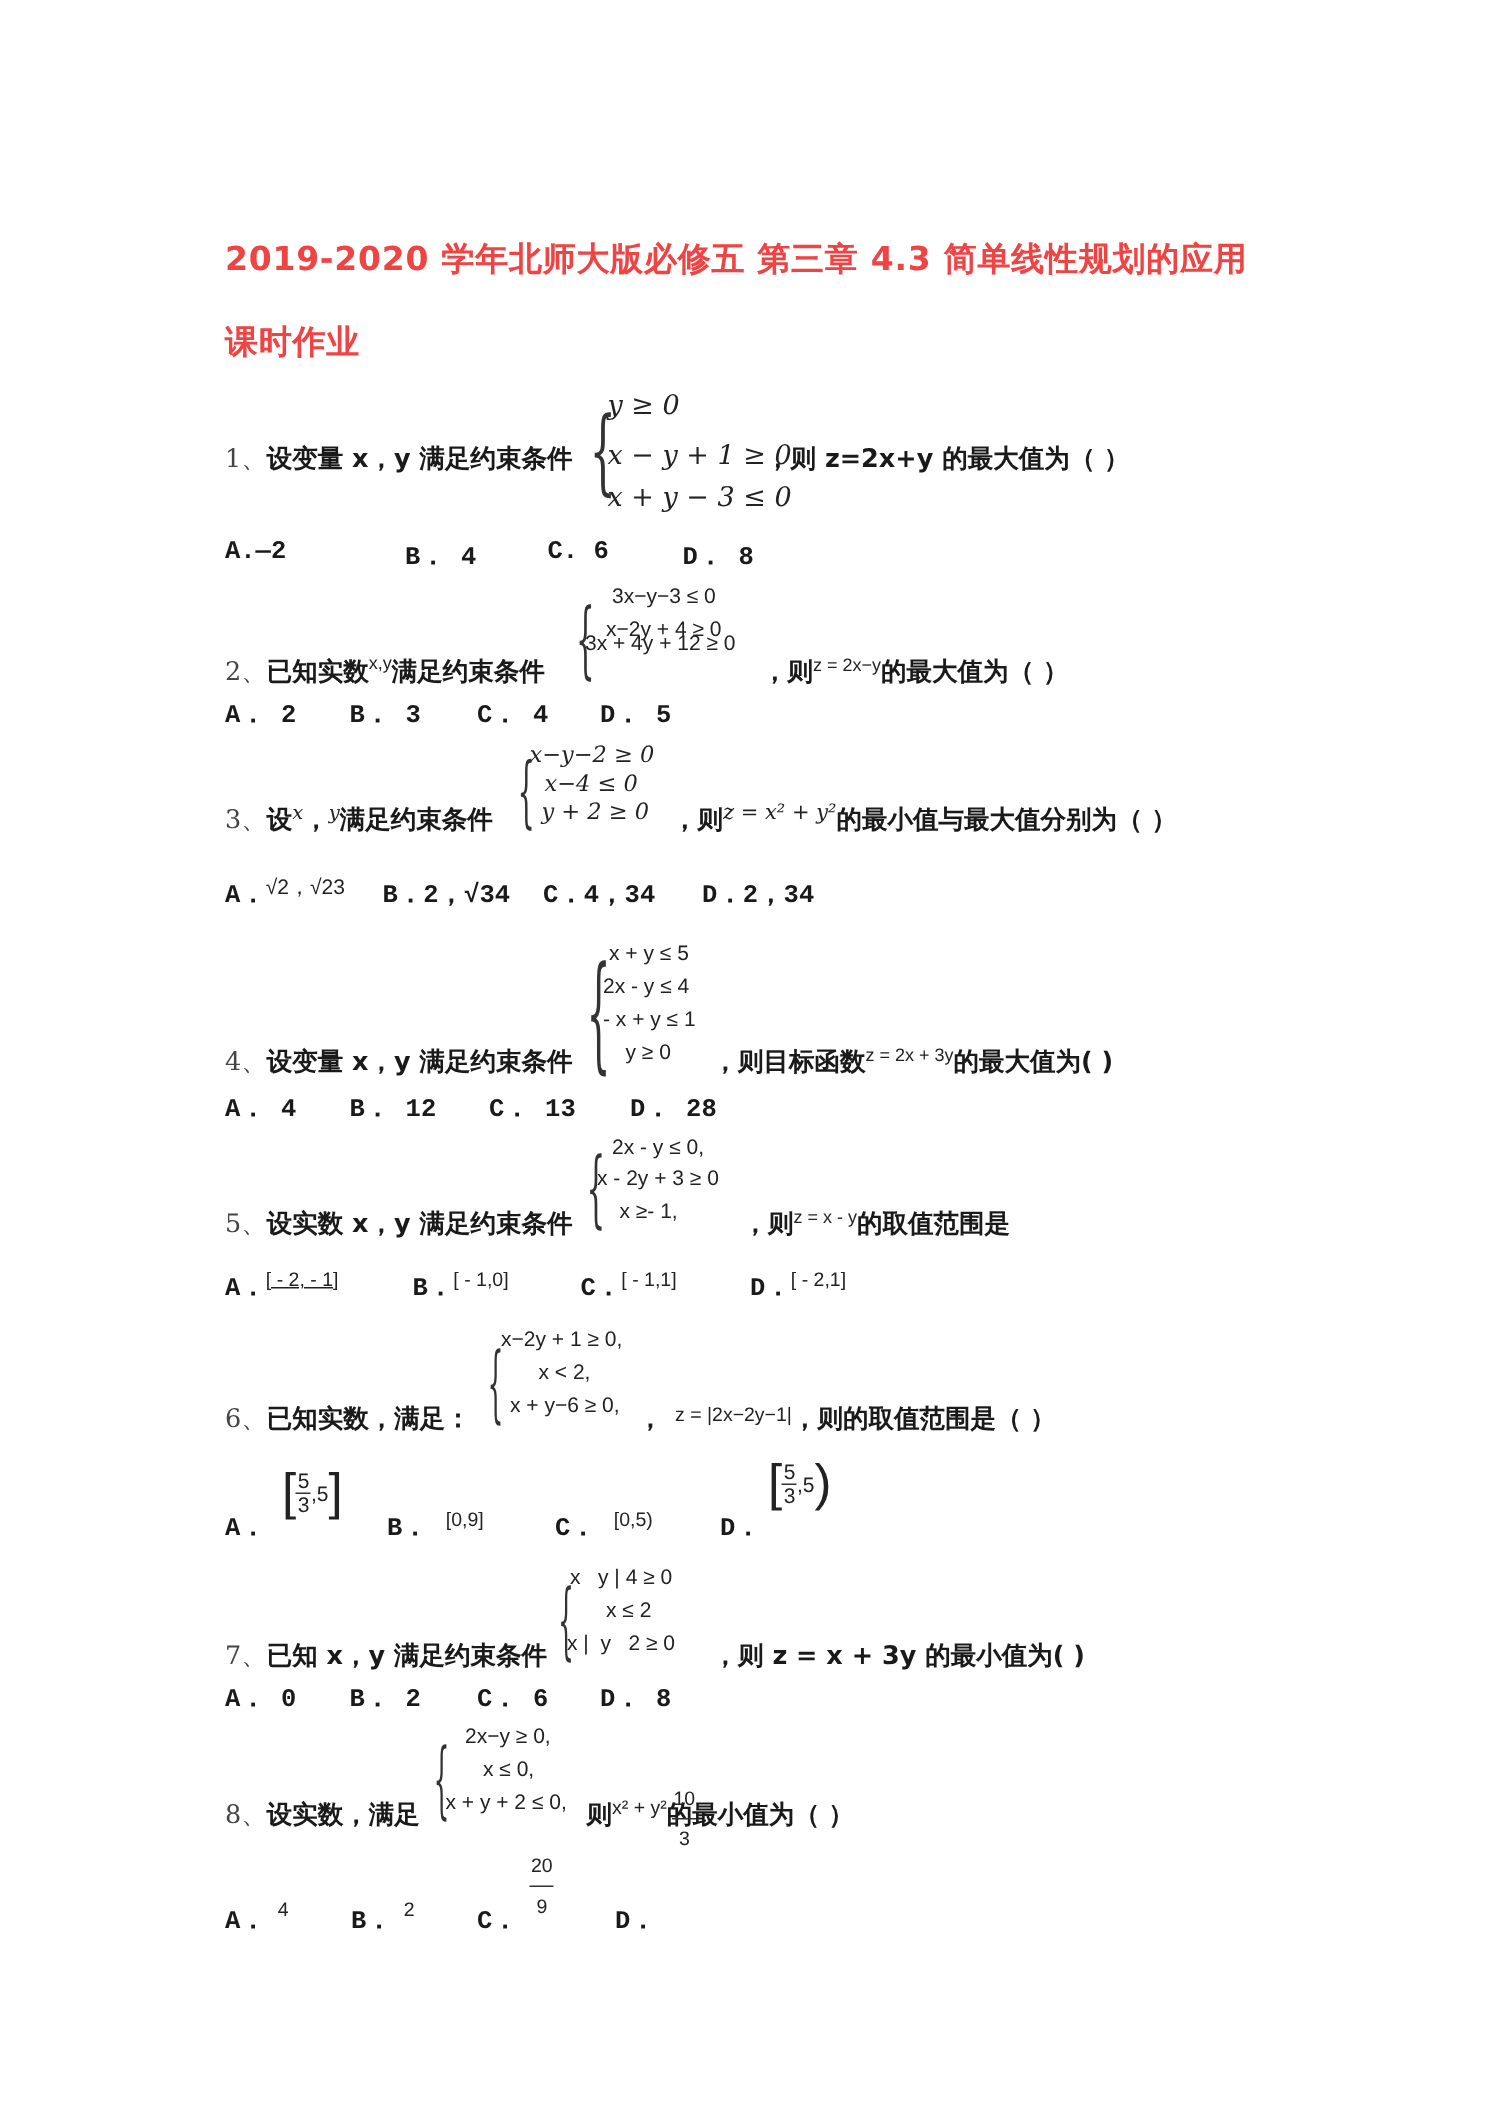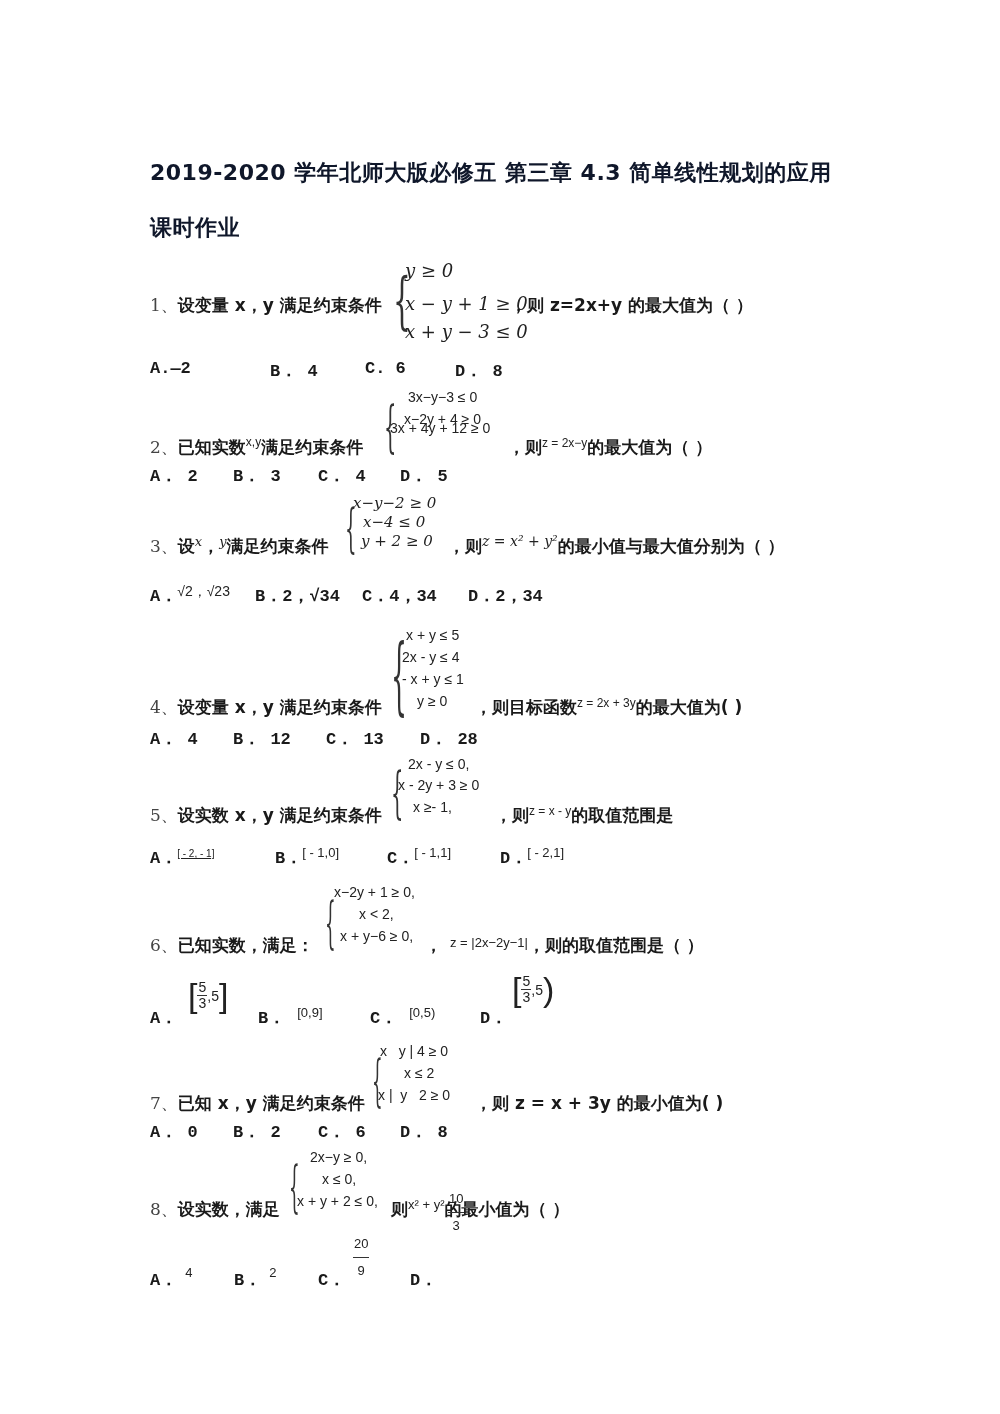--- a/index.html
+++ b/index.html
@@ -1,19 +1,19 @@
 <!DOCTYPE html>
 <html><head>
 <meta charset="utf-8">
 <style>
   html, body { margin: 0; padding: 0; background: #ffffff; }
   body { width: 1000px; height: 1414px; position: relative; overflow: hidden;
          font-family: "DejaVu Sans", sans-serif; color: #1a1a1a; }
   .abs { position: absolute; white-space: nowrap; }
-  .title { font-family: "DejaVu Sans", sans-serif; font-weight: bold; font-size: 22px; letter-spacing: 0.5px; color: #0f172a; }
+  .title { font-family: "DejaVu Sans", sans-serif; font-weight: bold; font-size: 22px; letter-spacing: 0.5px; color: #ef4444; }
   .q { font-size: 17px; font-weight: bold; color: #1a1a1a; }
   .qn { font-weight: normal; font-family: "DejaVu Serif", serif; color: #444; }
   .opt { font-family: "Liberation Mono", monospace; font-size: 17px; font-weight: bold; color: #1a1a1a; }
   .math-serif { font-family: "DejaVu Serif", serif; font-style: italic; font-weight: normal; font-size: 18px; color: #222; }
   .math-sans { font-family: "Liberation Sans", sans-serif; font-weight: normal; font-size: 14px; color: #222; }
   .sup { font-family: "Liberation Sans", sans-serif; font-weight: normal; font-size: 12px; color: #222; }
   .brace { font-family: "DejaVu Serif", serif; font-weight: normal; color: #333; }
   .frac { display: inline-block; text-align: center; font-family: "Liberation Sans", sans-serif; font-weight: normal; font-size: 14px; color: #222; line-height: 1.1; }
   .frac .num { display: block; border-bottom: 1px solid #333; padding: 0 1px; }
   .frac .den { display: block; }
@@ -87,21 +87,21 @@
 
 <div>
   <div class="abs q" style="left:150px; top:804px;">
     <span class="qn">5、</span><span>设实数 x，y 满足约束条件</span>
   </div>
   <div class="abs brace" style="left:391px; top:758px; font-size:56px; line-height:70px; transform:scaleX(0.35); transform-origin:left;">{</div>
   <div class="abs math-sans" style="left:408px; top:756px;">2x - y ≤ 0,</div>
   <div class="abs math-sans" style="left:398px; top:777px;">x - 2y + 3 ≥ 0</div>
   <div class="abs math-sans" style="left:413px; top:799px;">x ≥- 1,</div>
   <div class="abs q" style="left:495px; top:804px;"><span>，则</span><span class="sup" style="position:relative; top:-6px;">z = x - y</span><span>的取值范围是</span></div>
-  <div class="abs opt" style="left:150px; top:846px;"><span>A．</span><span class="sup" style="font-size:10px; position:relative; top:-6px;text-decoration:underline;">[ - 2, - 1]</span></div>
+  <div class="abs opt" style="left:150px; top:846px;"><span>A．</span><span class="sup" style="font-size:13px; position:relative; top:-6px;text-decoration:underline;">[ - 2, - 1]</span></div>
   <div class="abs opt" style="left:275px; top:846px;"><span>B．</span><span class="sup" style="font-size:13px; position:relative; top:-6px;">[ - 1,0]</span></div>
   <div class="abs opt" style="left:387px; top:846px;"><span>C．</span><span class="sup" style="font-size:13px; position:relative; top:-6px;">[ - 1,1]</span></div>
   <div class="abs opt" style="left:500px; top:846px;"><span>D．</span><span class="sup" style="font-size:13px; position:relative; top:-6px;">[ - 2,1]</span></div>
 </div>
 
 <div>
   <div class="abs q" style="left:150px; top:934px;">
     <span class="qn">6、</span><span>已知实数，满足：</span>
   </div>
   <div class="abs brace" style="left:325px; top:888px; font-size:56px; line-height:70px; transform:scaleX(0.3); transform-origin:left;">{</div>

